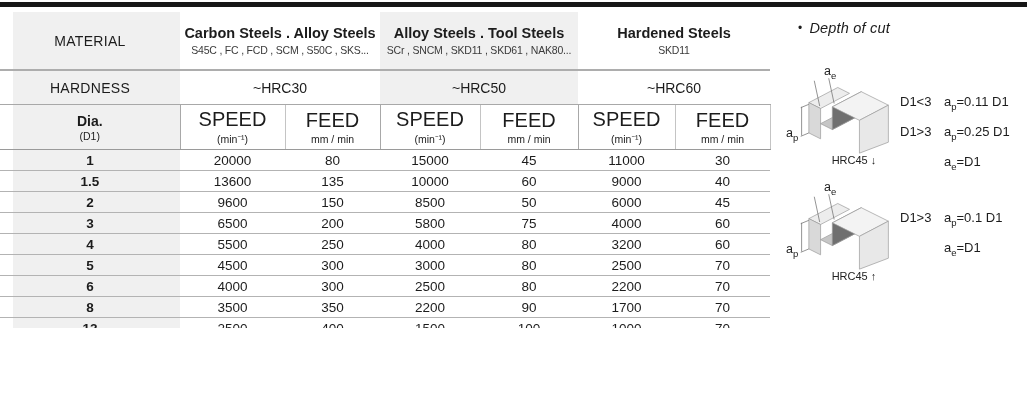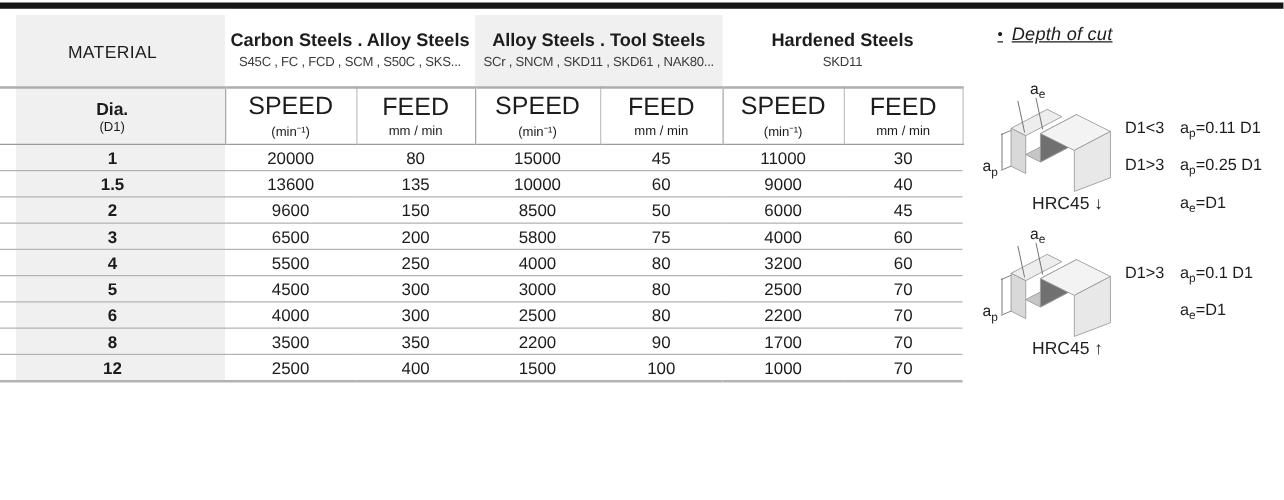--- a/index.html
+++ b/index.html
@@ -26,31 +26,31 @@
   .sf-unit{font-size:10.5px;margin-top:1px;}
   .dia-big{font-weight:bold;font-size:14px;}
   .dia-sub{font-size:10.5px;margin-top:1px;}
   .data-row th,.data-row td{height:20px;border-bottom:1px solid #b3b3b3;font-size:13.5px;}
   .data-row th{font-weight:bold;}
   .data-row:last-child th,.data-row:last-child td{border-bottom:2px solid #b3b3b3;}
 
   
   .right-panel{position:absolute;left:780px;top:0;width:247px;height:330px;}
   .depth-title{position:absolute;left:18px;top:20px;font-size:14.5px;font-style:italic;
-               font-weight:500;letter-spacing:.2px;text-decoration:underline;}
+               font-weight:500;letter-spacing:.2px;}
   .depth-title .bullet{margin-right:7px;font-style:normal;font-size:12px;vertical-align:1px;}
   .diagram{position:absolute;left:8px;width:239px;height:116px;}
   .diagram.d1{top:62px;} .diagram.d2{top:178px;}
   .dg-svg{position:absolute;left:10px;top:12px;}
   .dim-label{position:absolute;font-size:12.5px;color:#222;}
   .dim-label sub{font-size:9.5px;}
   .ae-label{left:36px;top:2px;}
   .ap-label{left:-2px;top:64px;}
   .dg-caption{position:absolute;left:16px;top:92px;width:100px;text-align:center;
-              font-size:14px;color:#222;}
+              font-size:11px;color:#222;}
   .dg-lines{position:absolute;left:112px;top:32px;width:127px;}
   .dg-line{height:30px;font-size:13px;white-space:nowrap;}
   .dg-line .cond{display:inline-block;width:44px;}
   .dg-line .formula sub{font-size:9.5px;}
 </style>
 </head>
 <body>
 
 <div class="stage">
   <div class="top-bar"></div>
@@ -76,20 +76,29 @@
 
   <th colspan="2" class="shaded">
     <div class="grp-title">Alloy  Steels . Tool Steels</div>
     <div class="grp-sub">SCr , SNCM , SKD11 , SKD61 , NAK80...</div>
   </th>
 
   <th colspan="2">
     <div class="grp-title">Hardened Steels</div>
     <div class="grp-sub">SKD11</div>
   </th>
+</tr>
+      <tr class="row-hardness">
+        <th class="c0bg head-label">HARDNESS</th>
+
+  <td colspan="2">~HRC30</td>
+
+  <td colspan="2" class="shaded">~HRC50</td>
+
+  <td colspan="2">~HRC60</td>
 </tr>
       <tr class="row-colhdr">
         <th class="c0bg">
           <div class="dia-big">Dia.</div>
           <div class="dia-sub">(D1)</div>
         </th>
 
   <td class="sp-cell">
     <div class="sf-label">SPEED</div>
     <div class="sf-unit">(min⁻¹)</div>

